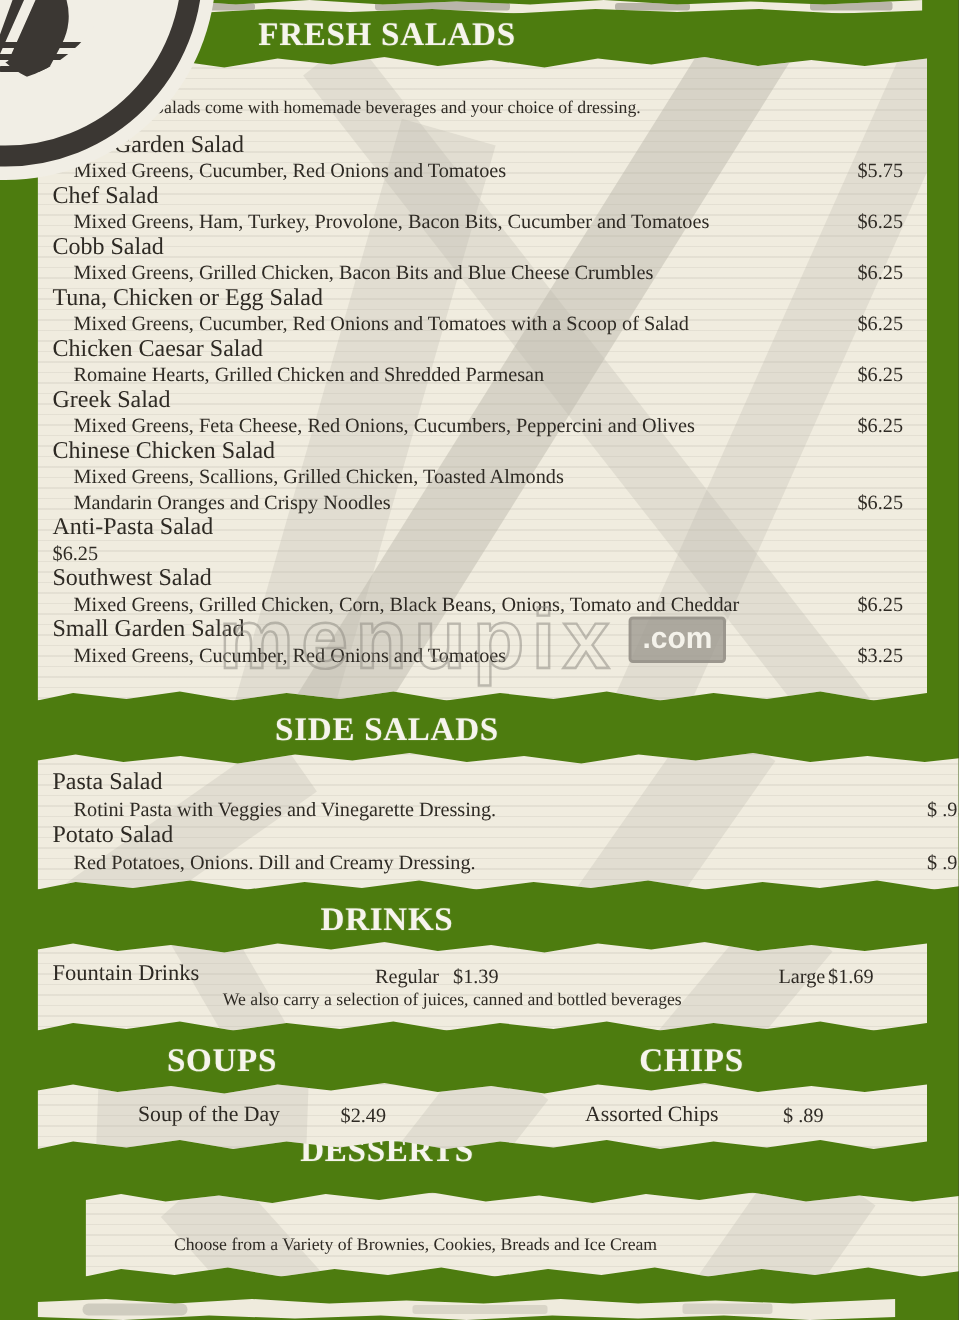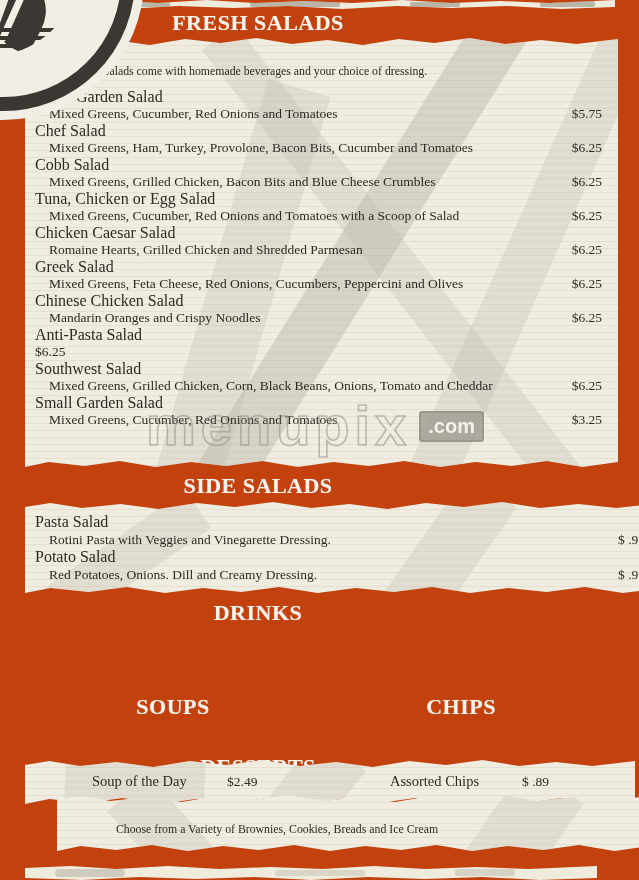--- a/index.html
+++ b/index.html
@@ -3,21 +3,21 @@
 <meta charset="utf-8">
 <style>
   html,body{margin:0;padding:0;}
   body{
     width:639px;height:880px;
     font-family:"Liberation Serif", serif;
     background:#403c37;
     position:relative;
     overflow:hidden;
   }
-  .page{position:absolute;inset:0;width:639px;height:880px;background:#c2410c;}
+  .page{position:absolute;inset:0;width:639px;height:880px;background:#4d7c0f;}
 
   
   .panel{
     position:absolute;left:25px;width:593px;
     background-color:#f0ecdf;
     background-image:repeating-linear-gradient(180deg,
       rgba(120,115,105,0.10) 0px, rgba(120,115,105,0.10) 1px,
       rgba(0,0,0,0) 1px, rgba(0,0,0,0) 7px);
     overflow:hidden;
     clip-path:polygon(
@@ -35,21 +35,21 @@
   .stripe.light{background:rgba(188,184,172,0.28);}
 
   
   .band-title{
     position:absolute;left:0;width:516px;text-align:center;
     color:#f6f4ec;font-weight:bold;font-size:22px;letter-spacing:0.5px;
     font-family:"Liberation Serif",serif;
     text-shadow:0 0 1px rgba(255,255,255,0.4);
     white-space:nowrap;
   }
-  .band-title.small-left{left:0;width:296px;padding-left:25px;}
+  .band-title.small-left{left:0;width:296px;}
   .band-title.small-right{left:313px;width:296px;}
 
   
   .items{position:absolute;left:10px;right:16px;}
   .item-name{font-size:16px;line-height:17px;white-space:nowrap;}
   .item-line{display:flex;justify-content:space-between;line-height:17px;}
   .item-desc{font-size:13.5px;padding-left:14px;white-space:nowrap;}
   .item-price{font-size:13.5px;white-space:nowrap;}
   .note-line{position:absolute;text-align:center;font-size:11.8px;white-space:nowrap;}
 
@@ -173,20 +173,23 @@
       <div>
         <div class="item-name">Greek Salad</div>
         <div class="item-line">
             <span class="item-desc">Mixed Greens, Feta Cheese, Red Onions, Cucumbers, Peppercini and Olives</span>
             <span class="item-price">$6.25</span>
           </div>
       </div>
       <div>
         <div class="item-name">Chinese Chicken Salad</div>
         <div class="item-line">
+            <span class="item-desc">Mixed Greens, Scallions, Grilled Chicken, Toasted Almonds</span>
+          </div>
+        <div class="item-line">
             <span class="item-desc">Mandarin Oranges and Crispy Noodles</span>
             <span class="item-price">$6.25</span>
           </div>
       </div>
       <div>
         <div class="item-name">Anti-Pasta Salad</div>
         <div class="item-line">
             <span class="item-price">$6.25</span>
           </div>
       </div>
@@ -226,22 +229,32 @@
       <div>
         <div class="item-name">Potato Salad</div>
         <div class="item-line">
             <span class="item-desc">Red Potatoes, Onions. Dill and Creamy Dressing.</span>
             <span class="item-price">$ .95</span>
           </div>
       </div>
     </div>
   </div>
 
-
-  <div class="panel" style="top:760px;height:45px;padding-left:17px;">
+  <div class="panel" style="top:628px;height:60px;">
+    <span class="stripe light" style="left:430px;top:-30px;width:55px;height:160px;transform:rotate(40deg);"></span>
+    <span class="stripe light" style="left:120px;top:-20px;width:40px;height:140px;transform:rotate(-30deg);"></span>
+    <span class="abs t15" style="left:10px;top:13px;">Fountain Drinks</span>
+    <span class="abs t13" style="left:225px;top:15px;">Regular</span>
+    <span class="abs t13" style="left:277px;top:15px;">$1.39</span>
+    <span class="abs t13" style="left:494px;top:15px;">Large</span>
+    <span class="abs t13" style="left:527px;top:15px;">$1.69</span>
+    <div class="note-line" style="top:31px;left:0;right:40px;">We also carry a selection of juices, canned and bottled beverages</div>
+  </div>
+
+  <div class="panel" style="top:722px;height:45px;">
     <span class="stripe light" style="left:250px;top:-20px;width:60px;height:120px;transform:rotate(38deg);"></span>
     <span class="stripe light" style="left:40px;top:-10px;width:140px;height:60px;transform:rotate(2deg);"></span>
     <span class="abs t14" style="left:67px;top:13px;">Soup of the Day</span>
     <span class="abs t13" style="left:202px;top:14px;">$2.49</span>
     <span class="abs t14" style="left:365px;top:13px;">Assorted Chips</span>
     <span class="abs t13" style="left:497px;top:14px;">$ .89</span>
   </div>
 
   <div class="panel" style="top:795px;height:57px;margin-left:32px;">
     <span class="stripe light" style="left:90px;top:-20px;width:55px;height:140px;transform:rotate(-42deg);"></span>

